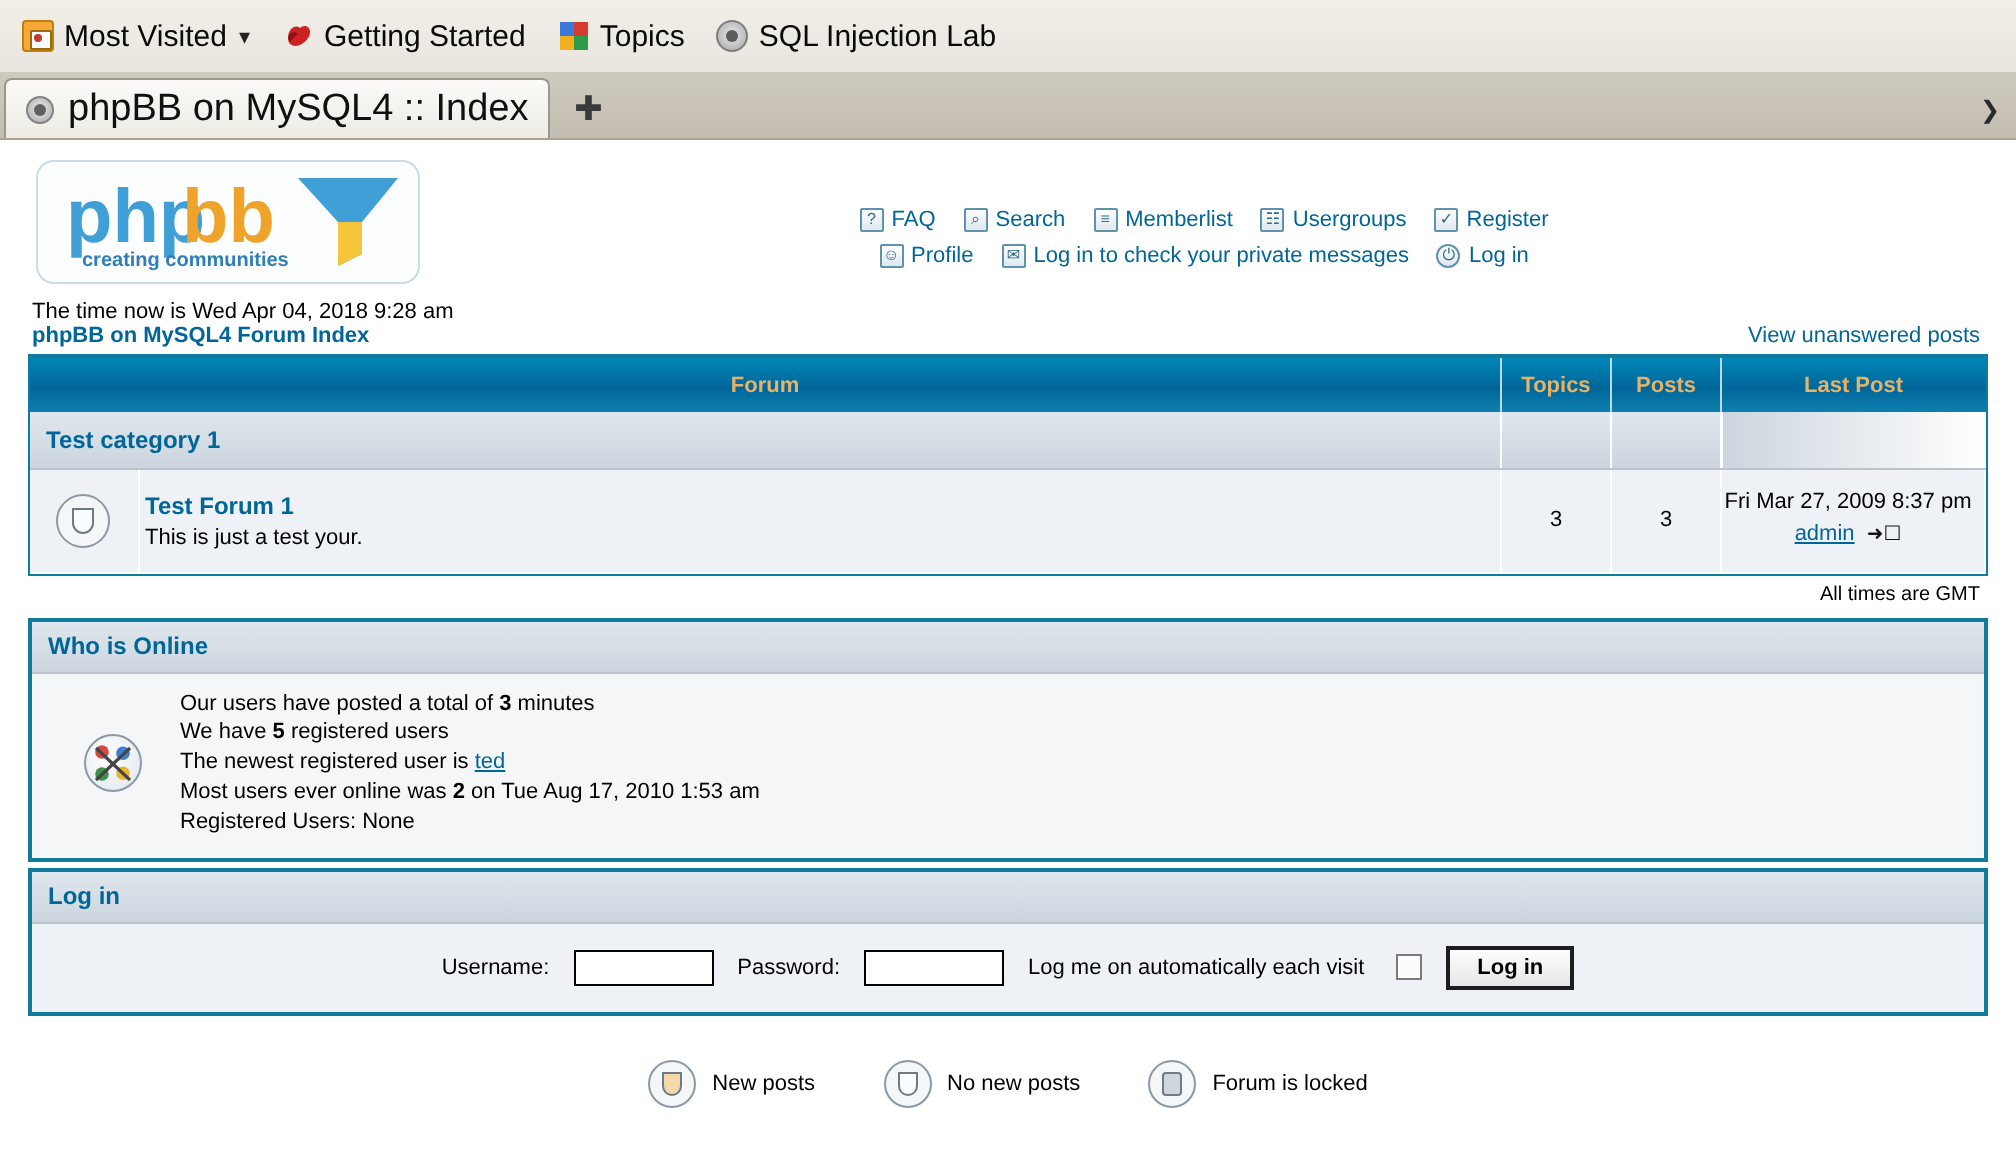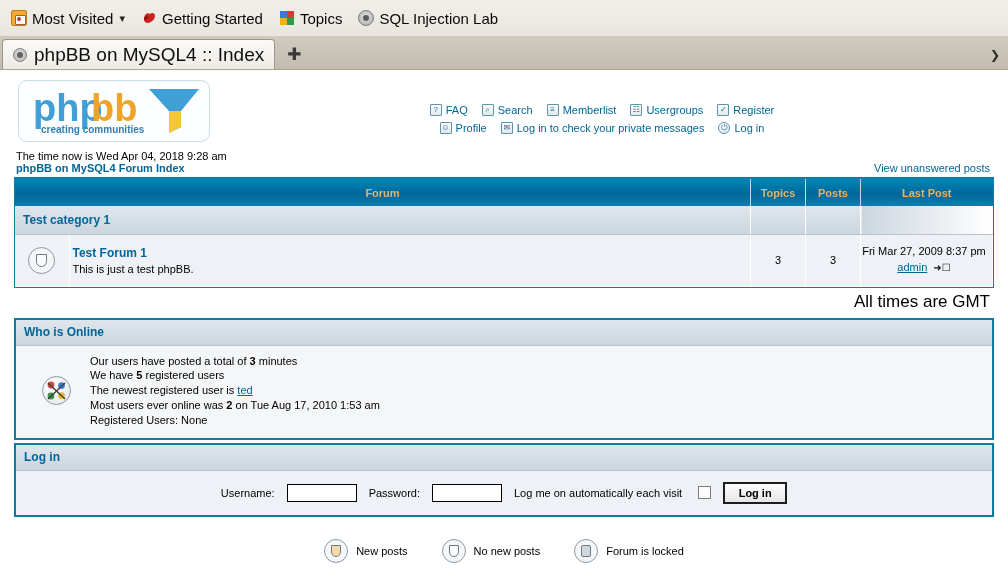--- a/index.html
+++ b/index.html
@@ -286,21 +286,21 @@
   }
   .f-last a { color:#006699; text-decoration: underline; }
   .goicon {
     display:inline-block;
     margin-left:3px;
     font-size: 10px;
     color:#111;
   }
   .gmt {
     text-align: right;
-    font-size: 17px;
+    font-size: 10px;
     color:#000;
     padding: 4px 4px 0 0;
   }
 
   
   .wio {
     border: 2px solid #0f7c9e;
     margin-top: 6px;
     background:#fff;
   }
@@ -546,21 +546,21 @@
           <td class="blank-grad"></td>
         </tr>
         <tr class="f-row">
           <td class="f-icon-cell">
             <span class="forum-icon">
                   <span class="pg"></span>
                 </span>
           </td>
           <td>
             <div class="f-name">Test Forum 1</div>
-            <div class="f-desc">This is just a test phpBB.</div>
+            <div class="f-desc">This is just a test your.</div>
           </td>
           <td class="f-num">3</td>
           <td class="f-num">3</td>
           <td class="f-last">
             <div>Fri Mar 27, 2009 8:37 pm</div>
             <div>
               <a href="#">admin</a>
               <span class="goicon">➜☐</span>
             </div>
           </td>

